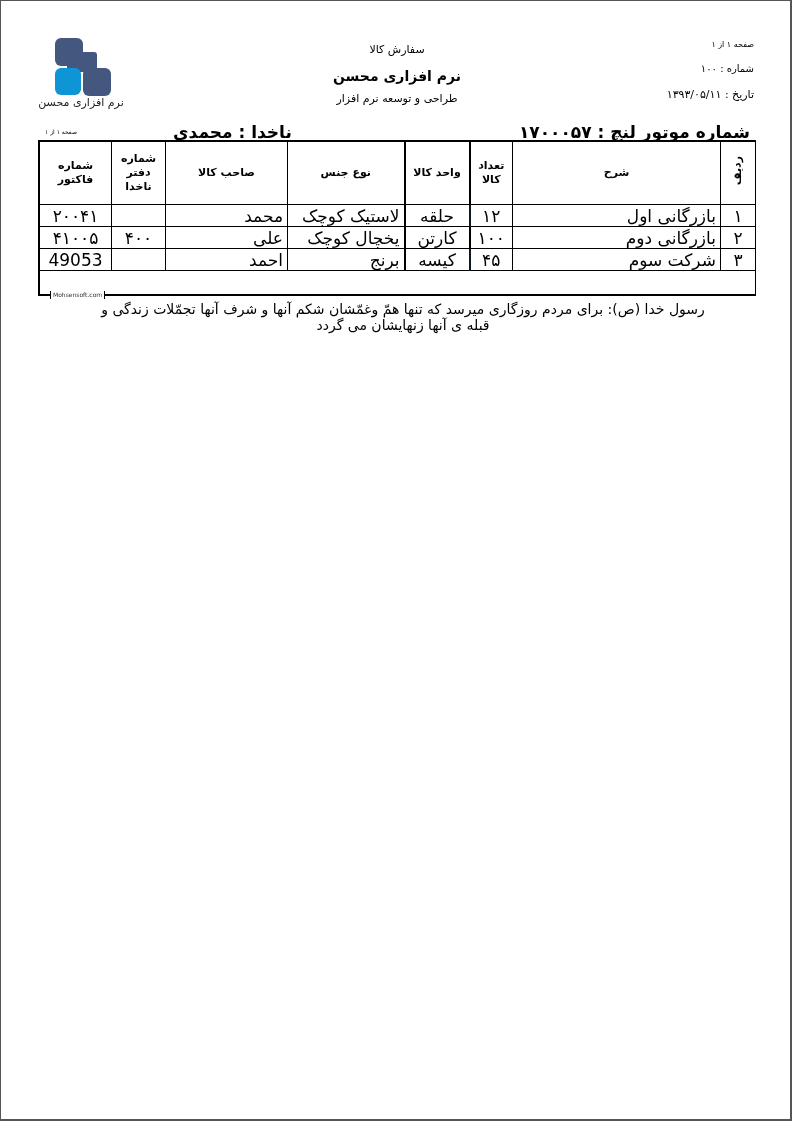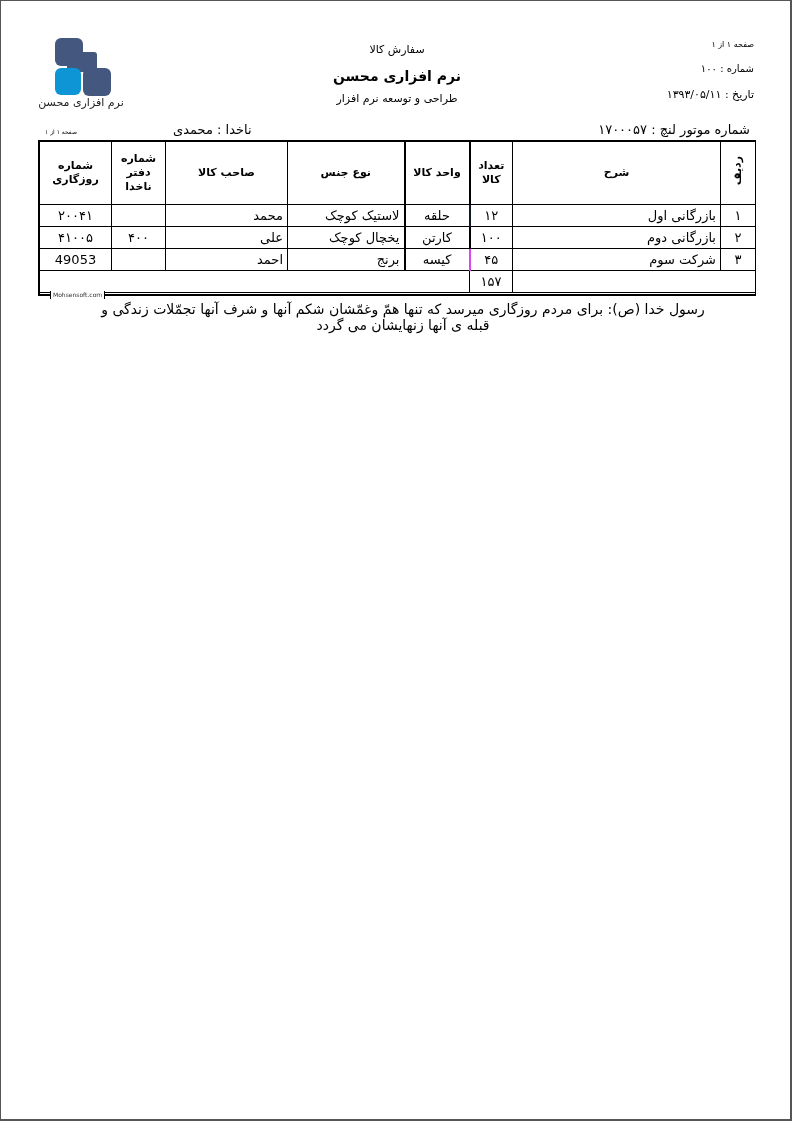--- a/index.html
+++ b/index.html
@@ -12,25 +12,25 @@
   .logo .sq { position: absolute; border-radius: 6px; }
   .logo-text { left: 38px; top: 96px; width: 86px; text-align: center; font-size: 11px; color: #222; direction: rtl; }
   .center-block { left: 290px; width: 214px; text-align: center; direction: rtl; }
   .t1 { top: 43px; font-size: 11px; }
   .t2 { top: 68px; font-size: 14px; font-weight: bold; }
   .t3 { top: 92px; font-size: 11px; }
   .right-info { right: 40px; text-align: right; direction: rtl; }
   .ri1 { top: 40px; font-size: 8px; }
   .ri2 { top: 63px; font-size: 10px; margin-left: 44px; }
   .ri3 { top: 88px; font-size: 11px; }
-  .hdr-bold { font-weight: normal; font-size: 13px; direction: rtl; }
+  .hdr-bold { font-weight: bold; font-size: 17px; direction: rtl; }
   .small-page { left: 45px; top: 128px; font-size: 6px; direction: rtl; }
   table.grid { position: absolute; left: 39px; top: 141px; width: 716px; border-collapse: collapse;
                direction: rtl; table-layout: fixed; }
-  table.grid td, table.grid th { border: 1px solid #000; padding: 0 4px; font-size: 13px; overflow: hidden; white-space: nowrap; }
+  table.grid td, table.grid th { border: 1px solid #000; padding: 0 4px; font-size: 17px; overflow: hidden; white-space: nowrap; }
   table.grid th { height: 62px; font-weight: bold; text-align: center; white-space: normal; line-height: 14px; font-size: 11px; }
   table.grid tr.row td { height: 21px; }
   table.grid tr.total td { height: 21px; }
   .outer-thick { position: absolute; border: 2px solid #000; border-right-width: 1px; box-sizing: border-box; pointer-events: none; }
   td.c-num, td.c-factor, td.c-logbook, td.c-count, td.c-unit { text-align: center; }
   td.c-desc, td.c-type, td.c-owner { text-align: right; }
   .vertical-header { writing-mode: vertical-rl; transform: rotate(180deg); display: inline-block; }
   .watermark { left: 50px; top: 291px; font-size: 6px; background: #fff; padding: 0 2px;
                border-left: 1px solid #000; border-right: 1px solid #000; line-height: 8px; color: #333; }
   .footer-quote { left: 100px; top: 301px; width: 606px; text-align: center; direction: rtl; font-size: 14px; }
@@ -73,21 +73,21 @@
   </colgroup>
   <thead>
     <tr>
       <th><span class="vertical-header">ردیف</span></th>
       <th>شرح</th>
       <th>تعداد کالا</th>
       <th style="border-right:2px solid #000;margin-top:20px;">واحد کالا</th>
       <th style="border-right:2px solid #000;">نوع جنس</th>
       <th>صاحب کالا</th>
       <th>شماره دفتر ناخدا</th>
-      <th>شماره روزگاری</th>
+      <th>شماره فاکتور</th>
     </tr>
   </thead>
   <tbody>
     <tr class="row">
       <td class="c-num">۱</td>
       <td class="c-desc">بازرگانی اول</td>
       <td class="c-count">۱۲</td>
       <td class="c-unit" style="border-right:2px solid #0f172a;">حلقه</td>
       <td class="c-type" style="border-right:2px solid #000;">لاستیک کوچک</td>
       <td class="c-owner">محمد</td>
@@ -101,30 +101,25 @@
       <td class="c-unit" style="border-right:2px solid #000;">کارتن</td>
       <td class="c-type" style="border-right:2px solid #000;">یخچال کوچک</td>
       <td class="c-owner">علی</td>
       <td class="c-logbook">۴۰۰</td>
       <td class="c-factor">۴۱۰۰۵</td>
     </tr>
     <tr class="row">
       <td class="c-num">۳</td>
       <td class="c-desc">شرکت سوم</td>
       <td class="c-count">۴۵</td>
-      <td class="c-unit" style="border-right:2px solid #d946ef;">کیسه</td>
+      <td class="c-unit" style="border-right:2px solid #0f172a;">کیسه</td>
       <td class="c-type" style="border-right:2px solid #000;">برنج</td>
       <td class="c-owner">احمد</td>
       <td class="c-logbook"></td>
       <td class="c-factor">49053</td>
-    </tr>
-    <tr class="total">
-      <td colspan="2"></td>
-      <td class="c-count">۱۵۷</td>
-      <td colspan="5"></td>
     </tr>
   </tbody>
 </table>
 <div class="outer-thick" style="left:38px;top:140px;width:718px;height:156px;"></div>
 
 <div class="abs watermark">Mohsensoft.com</div>
 
 <div class="abs footer-quote">رسول خدا (ص): برای مردم روزگاری میرسد که تنها همّ وغمّشان شکم آنها و شرف آنها تجمّلات زندگی و قبله ی آنها زنهایشان می گردد</div>
 
 </body></html>

